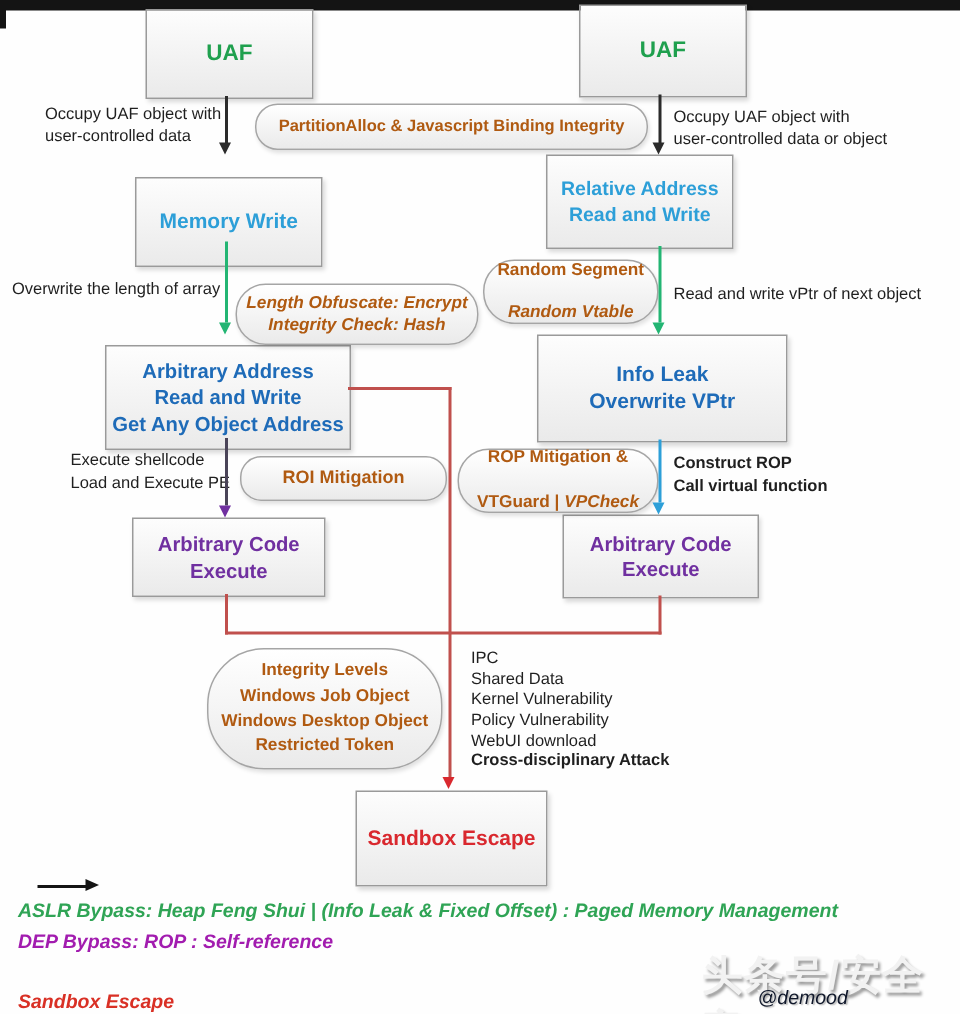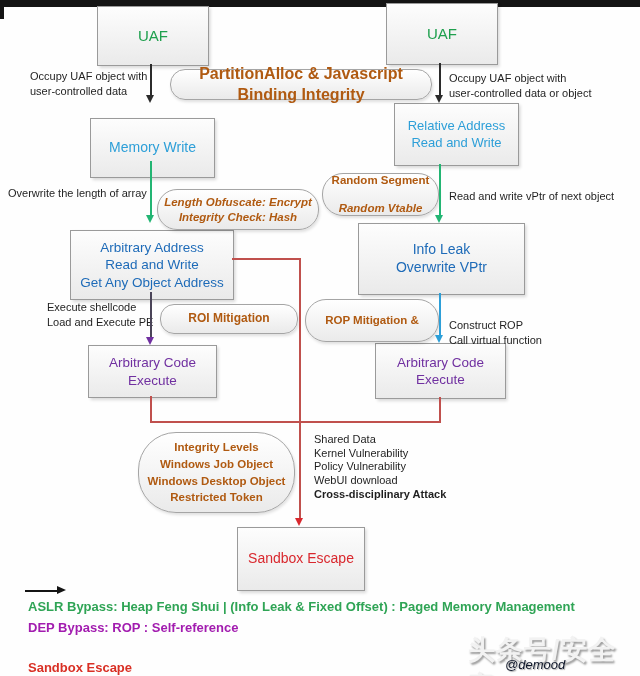--- a/index.html
+++ b/index.html
@@ -3,96 +3,100 @@
 <meta charset="utf-8">
 <style>
   html,body{margin:0;padding:0;background:#fff;}
   .canvas{position:relative;width:640px;height:676px;background:#fefefe;overflow:hidden;
           font-family:"Liberation Sans",sans-serif;}
   .topbar{position:absolute;left:0;top:0;width:640px;height:7px;background:#141414;}
   .notch{position:absolute;left:0;top:0;width:4px;height:19px;background:#141414;}
   .box{position:absolute;border:1.4px solid #9a9a9a;
        background:linear-gradient(180deg,#fdfdfd,#eaeaea);
        display:flex;align-items:center;justify-content:center;text-align:center;
-       font-weight:normal;white-space:pre-line;line-height:1.28;
+       font-weight:bold;white-space:pre-line;line-height:1.28;
        box-shadow:1.5px 2px 3px rgba(0,0,0,.15);}
   .oval{position:absolute;border:1.2px solid #a5a5a5;
         background:linear-gradient(180deg,#ffffff,#eaeaea);
         display:flex;flex-direction:column;align-items:center;justify-content:center;
         text-align:center;font-weight:bold;color:#b05a11;line-height:1.3;
         white-space:pre-line;box-shadow:1px 2px 3px rgba(0,0,0,.12);}
   .lbl{position:absolute;color:#1f1f1f;font-size:11px;line-height:1.35;white-space:pre-line;}
   .vline{position:absolute;width:1.6px;}
   .hline{position:absolute;height:1.6px;}
   .ah-down{position:absolute;width:0;height:0;
            border-left:4.5px solid transparent;border-right:4.5px solid transparent;
            border-top:8px solid #000;}
   .ah-right{position:absolute;width:0;height:0;
             border-top:4.5px solid transparent;border-bottom:4.5px solid transparent;
             border-left:9px solid #141414;}
   .list{position:absolute;color:#1f1f1f;font-size:11px;line-height:1.24;}
   .list .b{font-weight:bold;}
-  .legend{position:absolute;left:28px;font-size:13px;font-weight:bold;}
+  .legend{position:absolute;left:12px;font-size:13px;font-weight:bold;font-style:italic;}
   .wm{position:absolute;left:468px;top:632px;font-size:27px;font-weight:bold;color:#f2f2f2;
       text-shadow:1.5px 2px 2px #9b9b9b;letter-spacing:1px;}
   .wm2{position:absolute;left:505px;top:657px;font-size:13px;font-style:italic;color:#0f172a;
        text-shadow:1px 1px 1px #adadad;}
   .it{font-style:italic;margin-top:13px;}
 </style>
 </head>
 <body>
 
 <div class="canvas">
   <div class="topbar"></div>
   <div class="notch"></div>
 
   <div class="box" style="left:97px;top:6px;width:110px;height:58px;color:#1fa04e;font-size:15px;">UAF</div>
   <div class="box" style="left:386px;top:3px;width:110px;height:60px;color:#1fa04e;font-size:15px;">UAF</div>
   <div class="box" style="left:90px;top:103px;width:123px;height:58px;color:#2d9fd8;font-size:14px;margin-top:15px;">Memory Write</div>
-  <div class="box" style="left:394px;top:103px;width:123px;height:61px;color:#2d9fd8;font-size:13px;">Relative Address
+  <div class="box" style="left:364px;top:103px;width:123px;height:61px;color:#2d9fd8;font-size:13px;">Relative Address
 Read and Write</div>
   <div class="box" style="left:70px;top:230px;width:162px;height:68px;color:#1e6bb8;font-size:13.5px;">Arbitrary Address
 Read and Write
 Get Any Object Address</div>
   <div class="box" style="left:358px;top:223px;width:165px;height:70px;color:#1e6bb8;font-size:14px;">Info Leak
 Overwrite VPtr</div>
   <div class="box" style="left:88px;top:345px;width:127px;height:51px;color:#7030a0;font-size:13.5px;">Arbitrary Code
 Execute</div>
   <div class="box" style="left:375px;top:343px;width:129px;height:54px;color:#7030a0;font-size:13.5px;">Arbitrary Code
 Execute</div>
   <div class="box" style="left:237px;top:527px;width:126px;height:62px;color:#d9282e;font-size:14px;">Sandbox Escape</div>
 
-  <div class="oval" style="left:170px;top:69px;width:260px;height:29px;border-radius:15px;font-size:16px;">PartitionAlloc &amp; Javascript Binding Integrity</div>
+  <div class="oval" style="left:170px;top:69px;width:260px;height:29px;border-radius:15px;font-size:11px;">PartitionAlloc &amp; Javascript Binding Integrity</div>
   <div class="oval it" style="left:157px;top:176px;width:160px;height:39px;border-radius:20px;font-size:11.5px;">Length Obfuscate: Encrypt
 Integrity Check: Hash</div>
   <div class="oval" style="left:160px;top:304px;width:136px;height:28px;border-radius:14px;font-size:12px;">ROI Mitigation</div>
   <div class="oval" style="left:322px;top:173px;width:115px;height:41px;border-radius:21px;font-size:11.5px;">
     <div>Random Segment</div>
     <div class="it">Random Vtable</div>
   </div>
   <div class="oval" style="left:305px;top:299px;width:132px;height:41px;border-radius:21px;font-size:11.5px;">
     <div>ROP Mitigation &amp;</div>
+    <div>
+      <span>VTGuard | </span><span class="it">VPCheck</span>
+    </div>
   </div>
   <div class="oval" style="left:138px;top:432px;width:155px;height:79px;border-radius:38px;font-size:11.5px;line-height:1.45;">Integrity Levels
 Windows Job Object
 Windows Desktop Object
 Restricted Token</div>
 
   <div class="lbl" style="left:30px;top:69px;">Occupy UAF object with
 user-controlled data</div>
   <div class="lbl" style="left:449px;top:71px;">Occupy UAF object with
 user-controlled data or object</div>
   <div class="lbl" style="left:8px;top:186px;">Overwrite the length of array</div>
   <div class="lbl" style="left:449px;top:189px;">Read and write vPtr of next object</div>
   <div class="lbl" style="left:47px;top:300px;">Execute shellcode
 Load and Execute PE</div>
-  <div class="lbl" style="left:449px;top:318px;">Construct ROP
+  <div class="lbl" style="left:449px;top:302px;font-weight:bold;">Construct ROP
 Call virtual function</div>
 
   <div class="list" style="left:314px;top:433px;">
+    <div>IPC</div>
     <div>Shared Data</div>
     <div>Kernel Vulnerability</div>
     <div>Policy Vulnerability</div>
     <div>WebUI download</div>
     <div class="b">Cross-disciplinary Attack</div>
   </div>
 
   <div class="vline" style="left:150px;top:64px;height:32px;background:#2b2b2b;"></div>
   <div class="ah-down" style="left:146px;top:95px;border-top-color:#2b2b2b;"></div>
   <div class="vline" style="left:439px;top:63px;height:33px;background:#2b2b2b;"></div>

